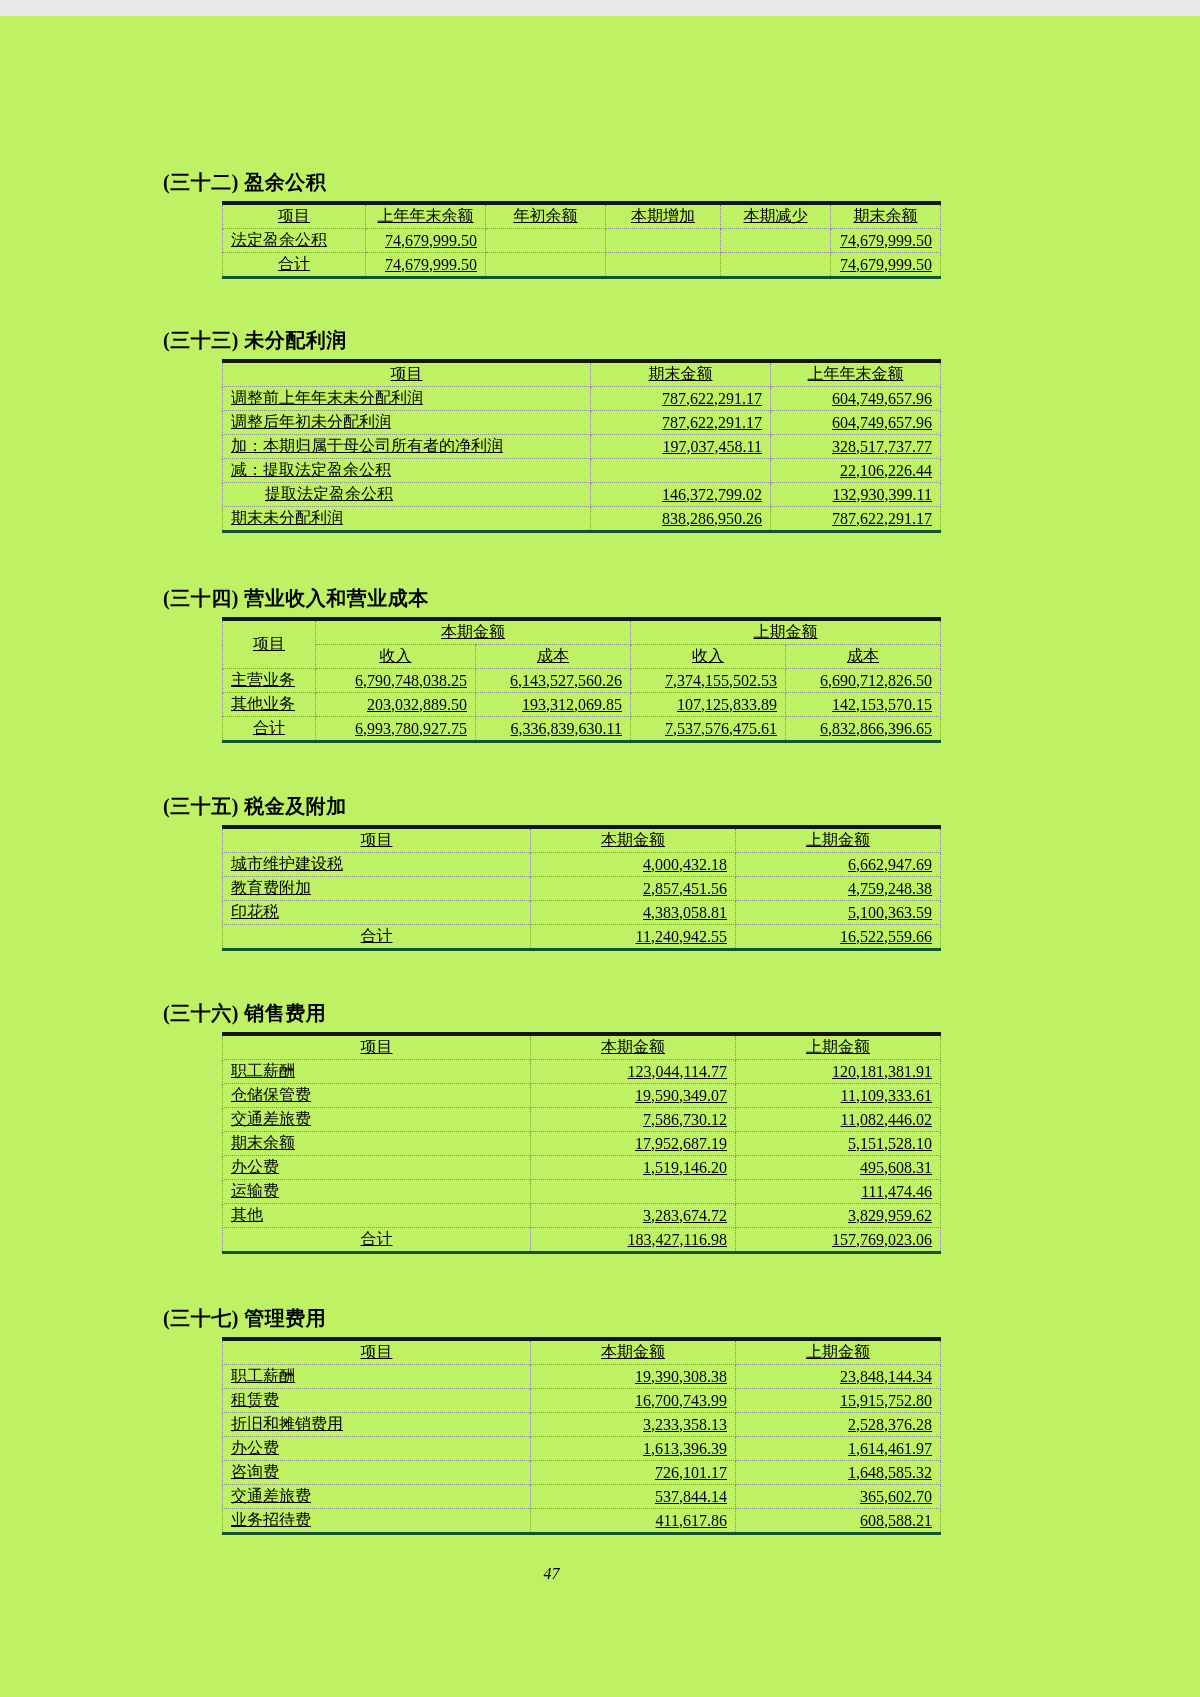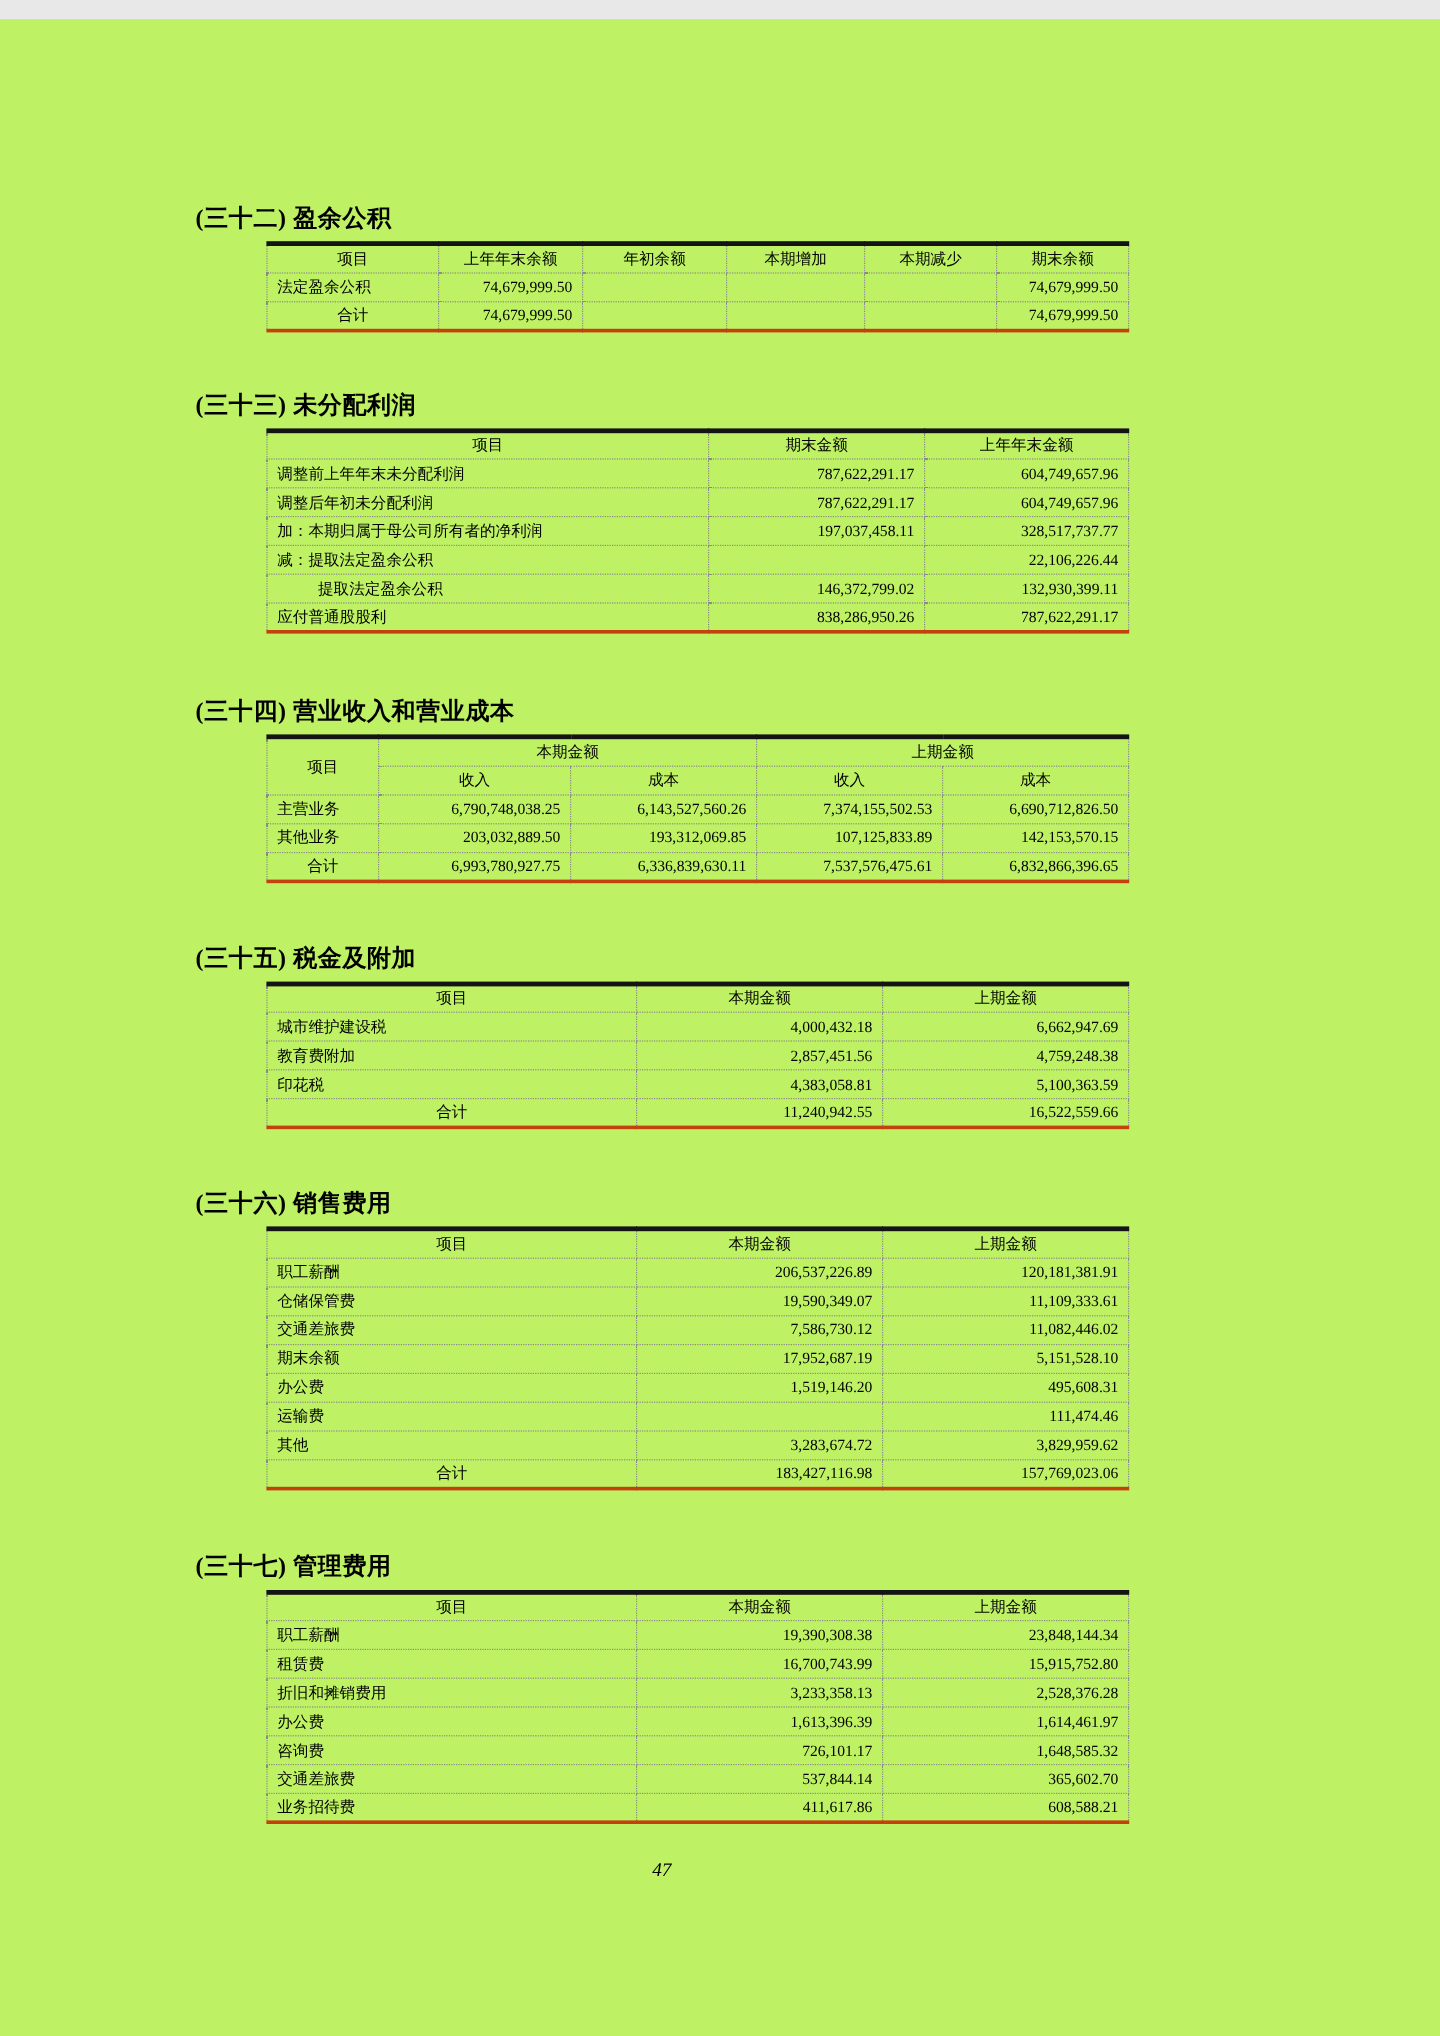--- a/index.html
+++ b/index.html
@@ -9,22 +9,23 @@
     position:relative; width:1200px; height:1697px; background:#bef264;
     margin:16px auto; overflow:hidden;
   }
   .content { padding:153px 0 0 163px; width:940px; }
   h2.sec-heading {
     font-size:20px; line-height:26px; font-weight:bold; margin:0 0 6px 0;
     letter-spacing:0.5px;
   }
   table.fin {
     border-collapse:collapse; table-layout:fixed; width:718px; margin-left:59px;
-    border-top:4px solid #141414; border-bottom:3px solid #c2410c;
-    font-size:13px;
+    border-top:4px solid #141414; border-bottom:3px solid #14532d;
+    font-size:16px;
+    text-decoration:underline;
   }
   table.fin th, table.fin td {
     border:1px dotted #8a8a8a; height:24px; padding:1px 8px;
     font-weight:normal; overflow:hidden; white-space:nowrap;
   }
   table.fin th { text-align:center; }
   td.label { text-align:left; padding-left:11px; }
   td.label.total { text-align:center; padding-left:8px; }
   td.label.indent { padding-left:42px; }
   td.num { text-align:right; padding-right:9px; }
@@ -120,21 +121,21 @@
               <td class="label">减：提取法定盈余公积</td>
               <td class="num"></td>
               <td class="num">22,106,226.44</td>
             </tr>
             <tr>
               <td class="label indent">提取法定盈余公积</td>
               <td class="num">146,372,799.02</td>
               <td class="num">132,930,399.11</td>
             </tr>
             <tr>
-              <td class="label">应付普通股股利</td>
+              <td class="label">期末未分配利润</td>
               <td class="num">838,286,950.26</td>
               <td class="num">787,622,291.17</td>
             </tr>
           </tbody>
       </table>
     </section>
 
     <section class="m34">
       <h2 class="sec-heading">(三十四) 营业收入和营业成本</h2>
       <table class="fin">
@@ -235,21 +236,21 @@
         <thead>
           <tr>
             <th>项目</th>
             <th>本期金额</th>
             <th>上期金额</th>
           </tr>
         </thead>
         <tbody>
             <tr>
               <td class="label">职工薪酬</td>
-              <td class="num">206,537,226.89</td>
+              <td class="num">123,044,114.77</td>
               <td class="num">120,181,381.91</td>
             </tr>
             <tr>
               <td class="label">仓储保管费</td>
               <td class="num">19,590,349.07</td>
               <td class="num">11,109,333.61</td>
             </tr>
             <tr>
               <td class="label">交通差旅费</td>
               <td class="num">7,586,730.12</td>

